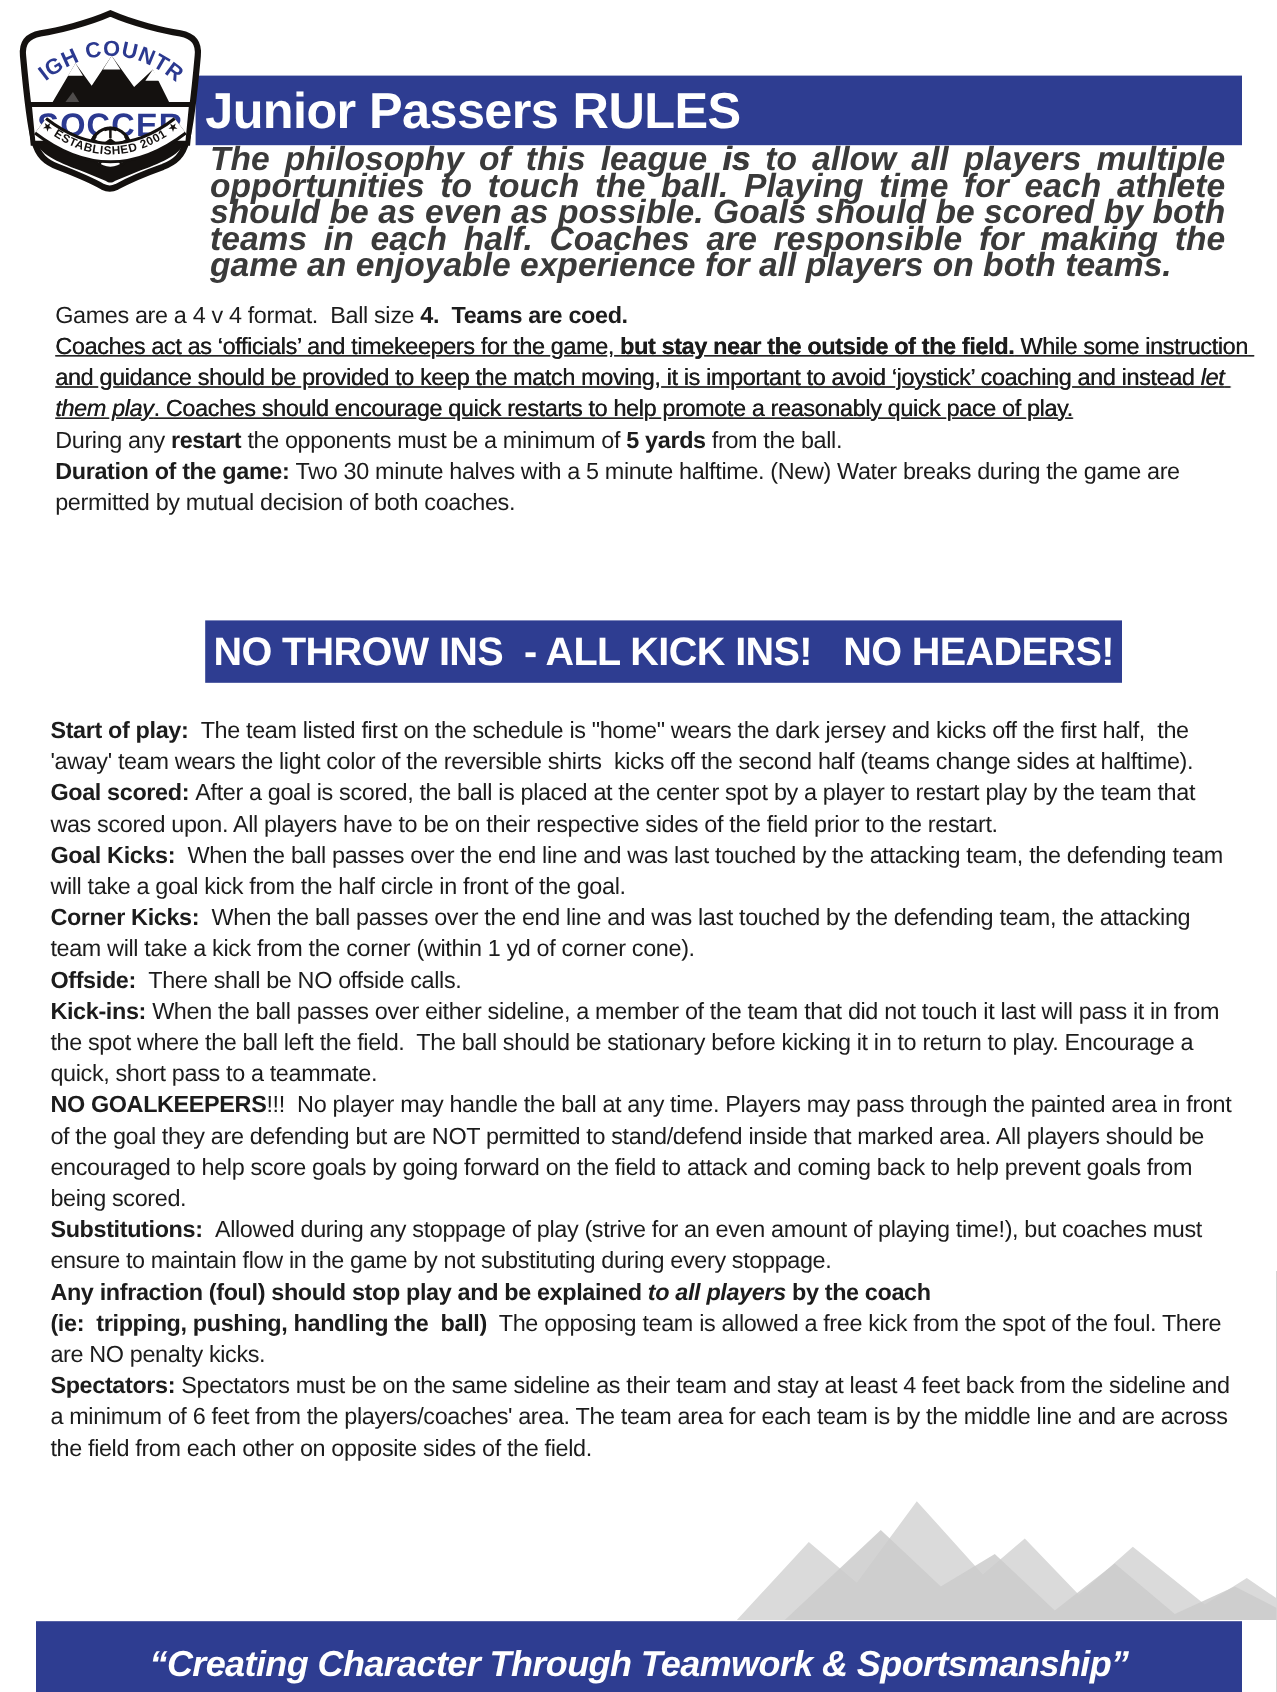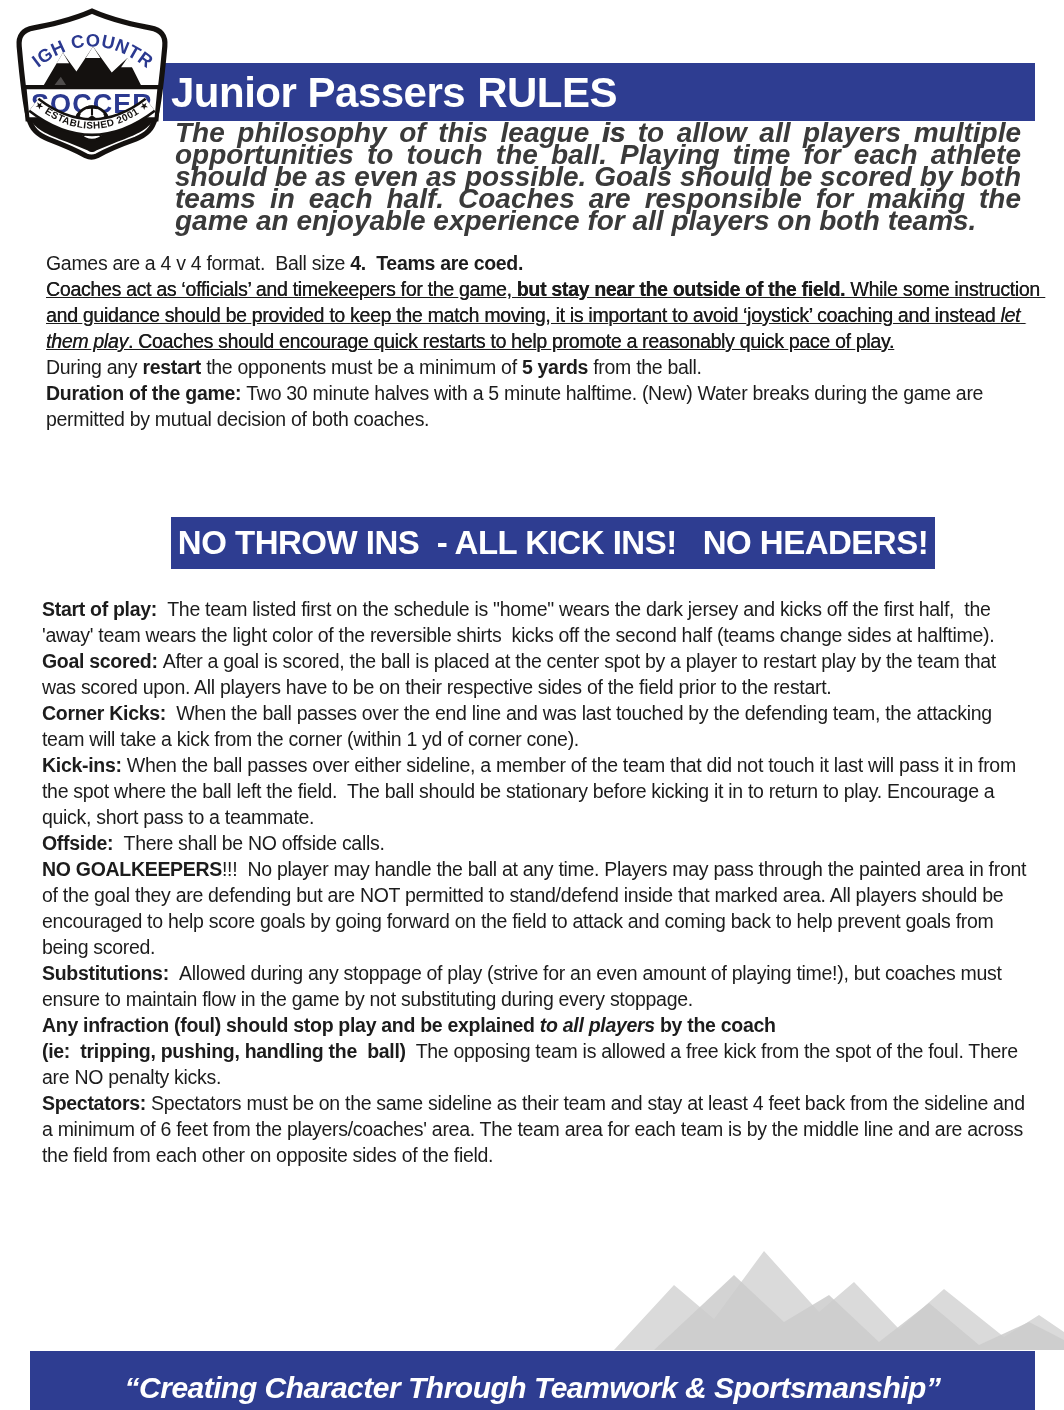--- a/index.html
+++ b/index.html
@@ -96,23 +96,24 @@
   </div>
 
   <svg class="watermark" viewBox="0 0 450 113">
     <polygon points="0,113 60,48 100,82 150,14 205,75 240,45 285,92 330,52 390,100 425,78 450,95 450,113" fill="#dadada"></polygon>
     <polygon points="40,113 120,38 170,85 215,58 265,105 315,66 365,108 415,85 450,103 450,113" fill="#cbcbcb" opacity="0.85"></polygon>
   </svg>
 
   <div class="content-main">
     <p class="para"><span class="b">Start of play:  </span><span>The team listed first on the schedule is "home" wears the dark jersey and kicks off the first half,  the 'away' team wears the light color of the reversible shirts  kicks off the second half (teams change sides at halftime).</span></p>
     <p class="para"><span class="b">Goal scored: </span><span>After a goal is scored, the ball is placed at the center spot by a player to restart play by the team that was scored upon. All players have to be on their respective sides of the field prior to the restart.</span></p>
+    <p class="para"><span class="b">Goal Kicks:  </span><span>When the ball passes over the end line and was last touched by the attacking team, the defending team will take a goal kick from the half circle in front of the goal.</span></p>
     <p class="para"><span class="b">Corner Kicks:  </span><span>When the ball passes over the end line and was last touched by the defending team, the attacking team will take a kick from the corner (within 1 yd of corner cone).</span></p>
+    <p class="para mt18"><span class="b">Offside:  </span><span>There shall be NO offside calls.</span></p>
     <p class="para"><span class="b">Kick-ins: </span><span>When the ball passes over either sideline, a member of the team that did not touch it last will pass it in from the spot where the ball left the field.  The ball should be stationary before kicking it in to return to play. Encourage a quick, short pass to a teammate.</span></p>
-    <p class="para mt18"><span class="b">Offside:  </span><span>There shall be NO offside calls.</span></p>
     <p class="para mt20"><span class="b">NO GOALKEEPERS</span><span>!!!  No player may handle the ball at any time. Players may pass through the painted area in front of the goal they are defending but are NOT permitted to stand/defend inside that marked area. All players should be encouraged to help score goals by going forward on the field to attack and coming back to help prevent goals from being scored.</span></p>
     <p class="para mt20"><span class="b">Substitutions:  </span><span>Allowed during any stoppage of play (strive for an even amount of playing time!), but coaches must ensure to maintain flow in the game by not substituting during every stoppage.</span></p>
     <p class="para mt20"><span class="b">Any infraction (foul) should stop play and be explained </span><span class="b i">to all players</span><span class="b"> by the coach</span><br><span class="b">(ie:  tripping, pushing, handling the  ball)</span><span>  The opposing team is allowed a free kick from the spot of the foul. There are NO penalty kicks.</span></p>
     <p class="para mt18"><span class="b">Spectators: </span><span>Spectators must be on the same sideline as their team and stay at least 4 feet back from the sideline and a minimum of 6 feet from the players/coaches' area. The team area for each team is by the middle line and are across the field from each other on opposite sides of the field.</span></p>
   </div>
 
   <div class="footer-bar">
     <span>“Creating Character Through Teamwork &amp; Sportsmanship”</span>
   </div>
 

